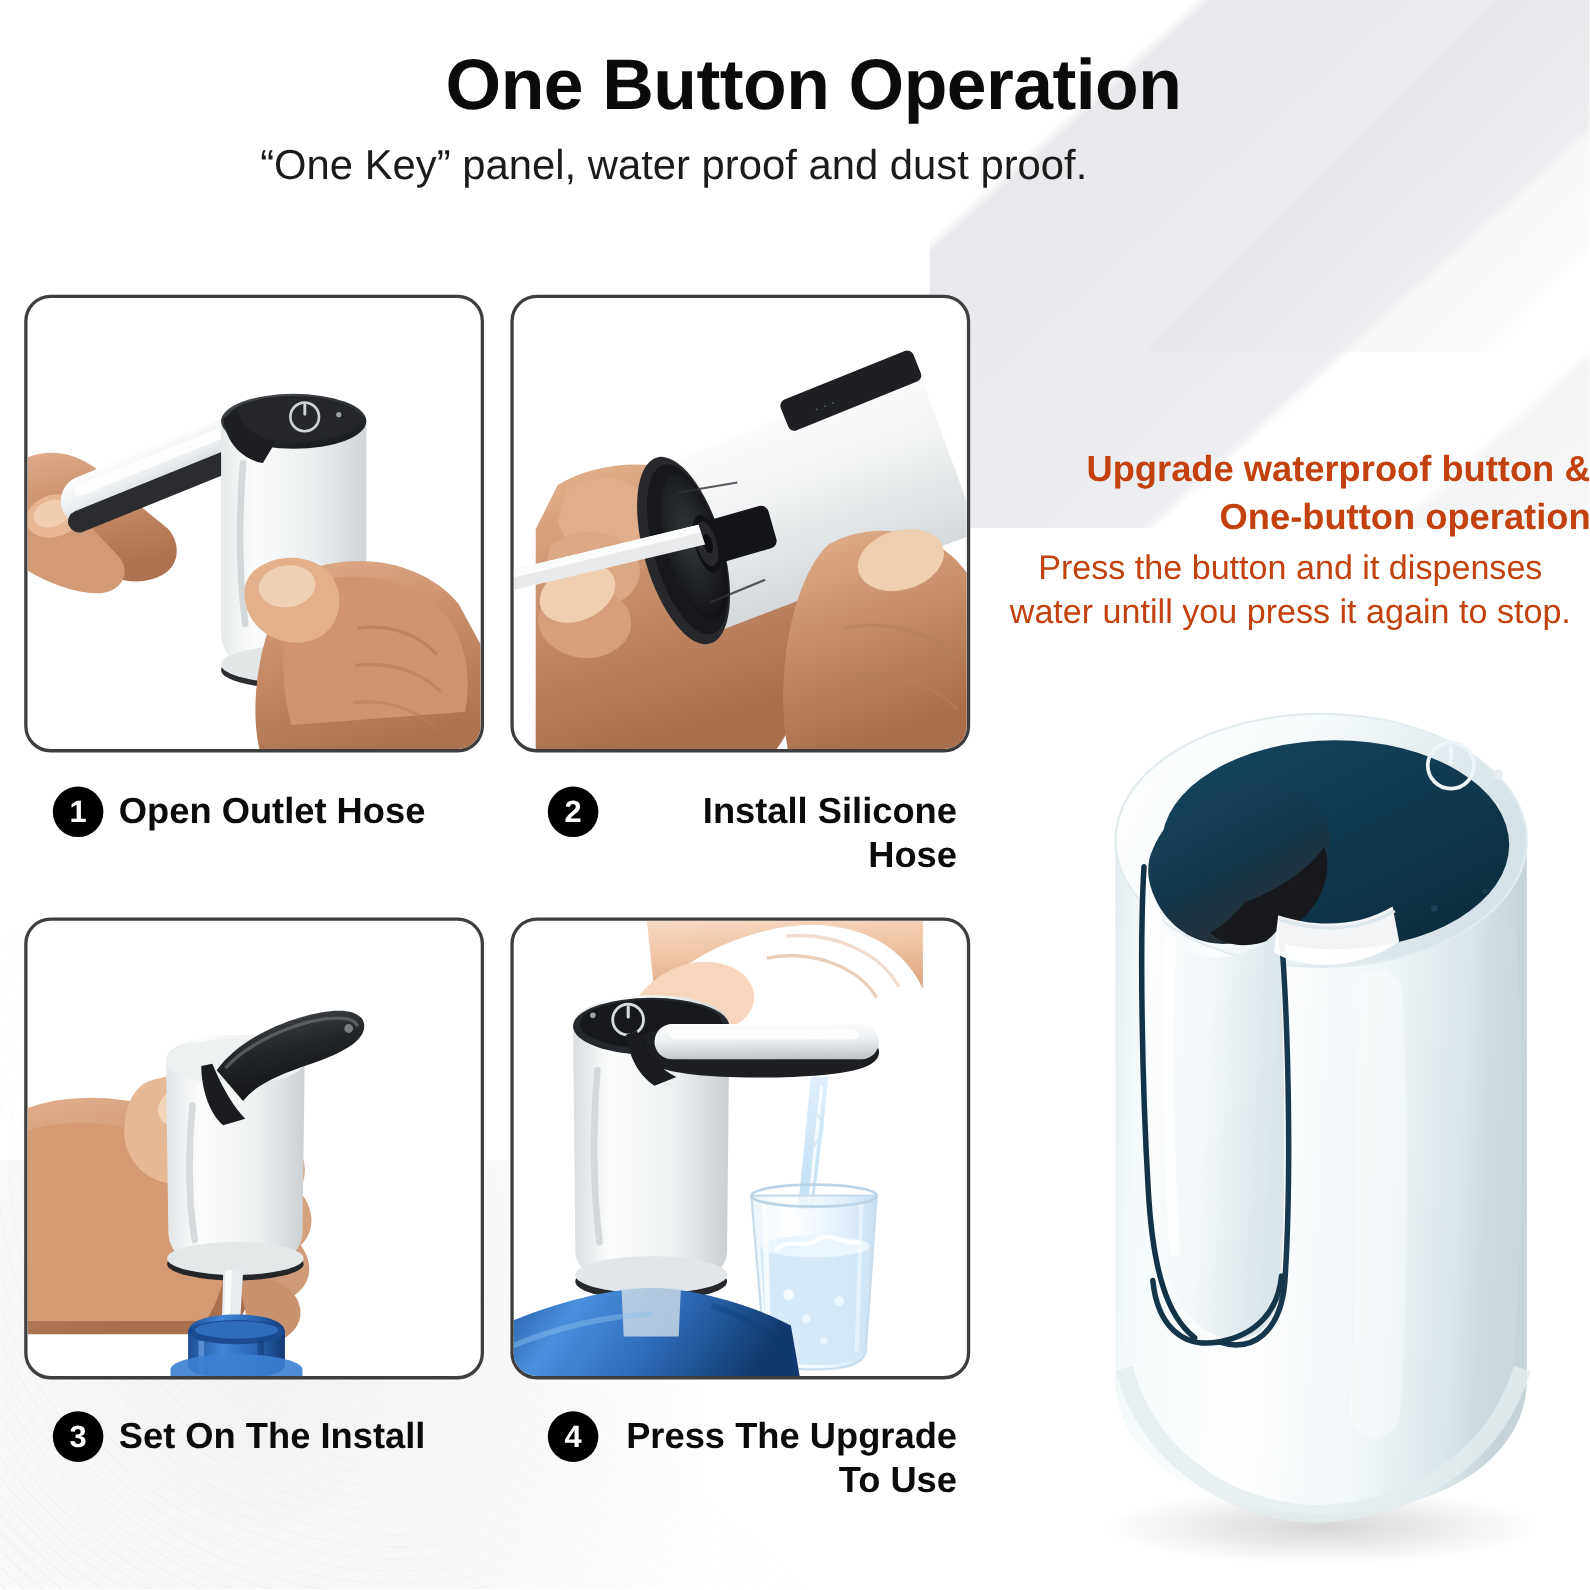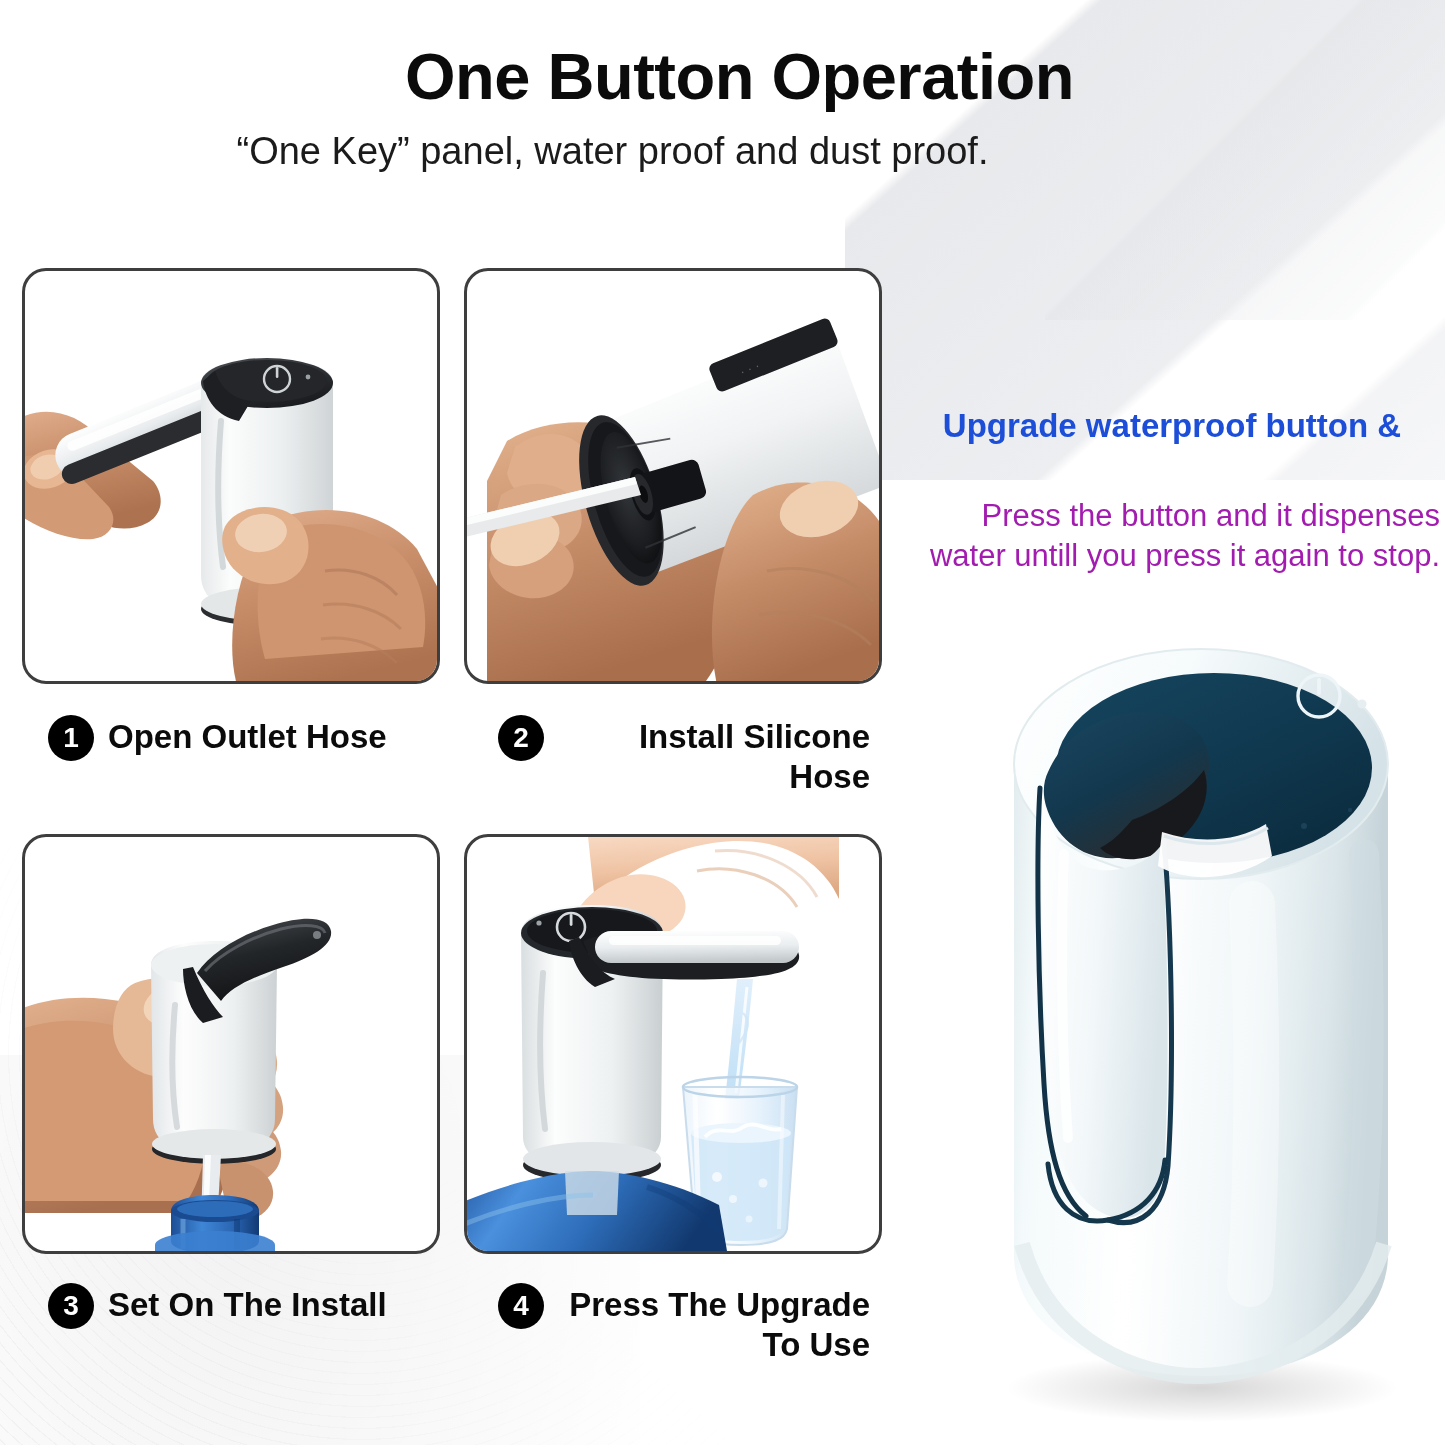--- a/index.html
+++ b/index.html
@@ -79,26 +79,26 @@
   .badge{
     flex:0 0 auto;width:46px;height:46px;border-radius:50%;background:#000;
     color:#fff;font-size:28px;font-weight:bold;display:flex;align-items:center;
     justify-content:center;margin-top:1px;
   }
   .cap-text{padding-top:3px;}
   #cap2 .cap-text,#cap4 .cap-text{text-align:right;width:312px;}
 
   
   .feat-title{
-    position:absolute;left:898px;top:404px;width:548px;text-align:center;
-    font-size:33px;font-weight:bold;color:#1d4ed8;line-height:1.32;
+    position:absolute;left:898px;top:404px;width:548px;text-align:right;
+    font-size:33px;font-weight:bold;color:#c2410c;line-height:1.32;
   }
   .feat-body{
-    position:absolute;left:906px;top:496px;width:534px;text-align:right;
-    font-size:31px;font-weight:300;color:#a21caf;line-height:1.30;
+    position:absolute;left:906px;top:496px;width:534px;text-align:center;
+    font-size:31px;font-weight:300;color:#c2410c;line-height:1.30;
   }
 
   
   #hero{position:absolute;left:952px;top:604px;width:494px;height:830px;}
 </style>
 </head>
 <body>
 
 <div class="stage">
 
@@ -412,20 +412,21 @@
     <div class="badge">3</div>
     <div class="cap-text">Set On The Install</div>
   </div>
   <div class="caption" id="cap4">
     <div class="badge">4</div>
     <div class="cap-text">Press The Upgrade To Use</div>
   </div>
 
   <div class="feat-title">
     <div>Upgrade waterproof button &amp;</div>
+    <div>One-button operation</div>
   </div>
   <div class="feat-body">Press the button and it dispenses water untill you press it again to stop.</div>
 
   <div id="hero">
     <svg viewBox="0 0 494 830" width="494" height="830">
       <defs>
         <linearGradient id="hBody" x1="0" y1="0" x2="1" y2="0.1">
           <stop offset="0%" stop-color="#dfe9ec"></stop>
           <stop offset="10%" stop-color="#f4fafb"></stop>
           <stop offset="38%" stop-color="#ffffff"></stop>

